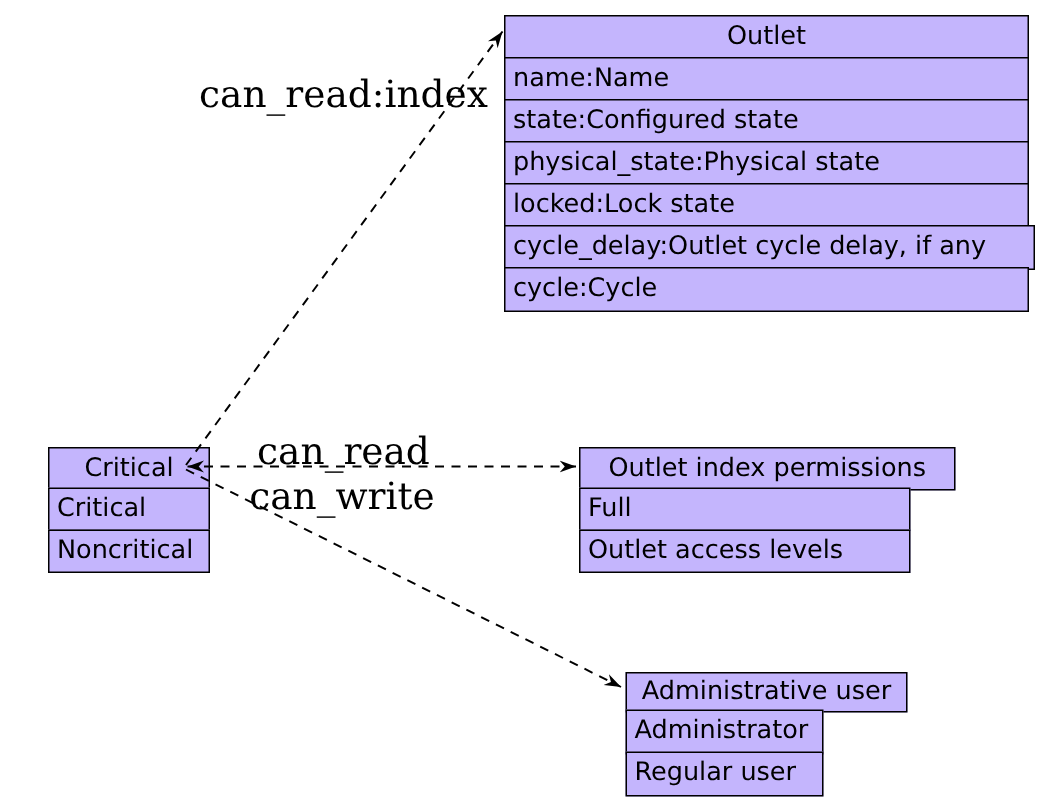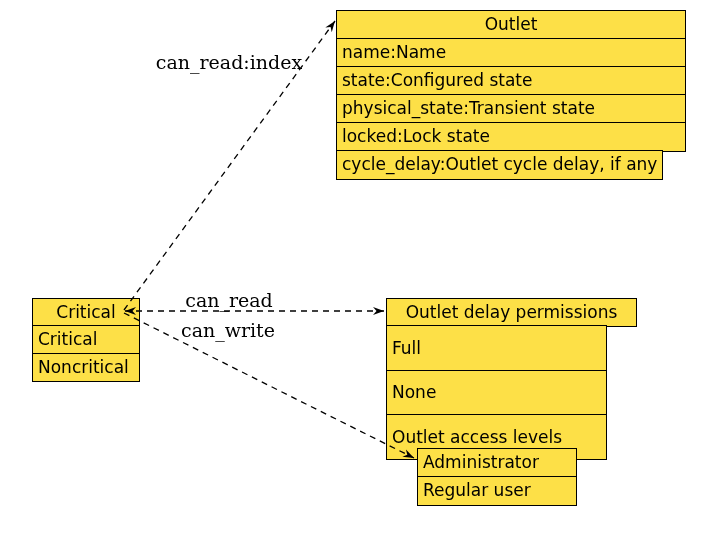--- a/index.html
+++ b/index.html
@@ -6,85 +6,86 @@
   body{
     width:701px;height:540px;position:relative;overflow:hidden;
     background:#ffffff;
     font-family:"DejaVu Sans",sans-serif;
   }
   .canvas{position:absolute;inset:0;}
   .node{position:absolute;}
   .cell{
     box-sizing:border-box;
     border:1.5px solid #000;
-    background:#fde047;
+    background:#c4b5fd;
     display:flex;align-items:center;
     padding:0 5px;
     font-size:17px;color:#000;
     white-space:nowrap;overflow:hidden;
     line-height:1;
   }
   .cell + .cell{margin-top:-1.5px;}
   .header{justify-content:center;}
 
   
   .outlet .cell{width:350px;height:29.5px;}
   .outlet .header{height:29.5px;}
   .outlet .r{height:29.5px;margin-top:-1.5px;}
-  .outlet .wide{width:327px;}
+  .outlet .wide{width:354px;}
 
   
   .critical .header{width:108px;height:28.5px;}
   .critical .r{width:108px;height:29px;}
 
   
   .perm .header{width:251px;height:28.5px;}
-  .perm .r{width:221px;height:46px;}
+  .perm .r{width:221px;height:29px;}
 
   
   .admin .header{width:188px;height:26.5px;}
-  .admin .r{width:160px;height:29.5px;}
+  .admin .r{width:132px;height:29.5px;}
 
   .edges{position:absolute;inset:0;pointer-events:none;}
   .edge-label{
     position:absolute;
     transform:translateX(-50%);
     font-family:"DejaVu Serif",serif;
-    font-size:19px;line-height:21px;color:#000;
+    font-size:25px;line-height:21px;color:#000;
     white-space:nowrap;
   }
 </style>
 </head>
 <body>
 
 <div class="canvas">
 
   <div class="node outlet" style="left:336px;top:10px;">
     <div class="cell header">Outlet</div>
     <div class="cell r">name:Name</div>
     <div class="cell r">state:Configured state</div>
-    <div class="cell r">physical_state:Transient state</div>
+    <div class="cell r">physical_state:Physical state</div>
     <div class="cell r">locked:Lock state</div>
     <div class="cell r wide">cycle_delay:Outlet cycle delay, if any</div>
+    <div class="cell r">cycle:Cycle</div>
   </div>
 
   <div class="node critical" style="left:32px;top:298px;">
     <div class="cell header">Critical</div>
     <div class="cell r">Critical</div>
     <div class="cell r">Noncritical</div>
   </div>
 
   <div class="node perm" style="left:386px;top:298px;">
-    <div class="cell header">Outlet delay permissions</div>
+    <div class="cell header">Outlet index permissions</div>
     <div class="cell r">Full</div>
-    <div class="cell r">None</div>
     <div class="cell r">Outlet access levels</div>
   </div>
 
   <div class="node admin" style="left:417px;top:448px;">
+    <div class="cell header">Administrative user</div>
     <div class="cell r">Administrator</div>
     <div class="cell r">Regular user</div>
   </div>
 
   <svg class="edges" width="701" height="540" viewBox="0 0 701 540">
     <defs>
       <marker id="arrow" viewBox="0 0 12 10" refX="11" refY="5" markerWidth="12" markerHeight="10" markerUnits="userSpaceOnUse" orient="auto-start-reverse">
         <path d="M0,1 L11,5 L0,9 L3.5,5 Z" fill="#000"></path>
       </marker>
     </defs>

